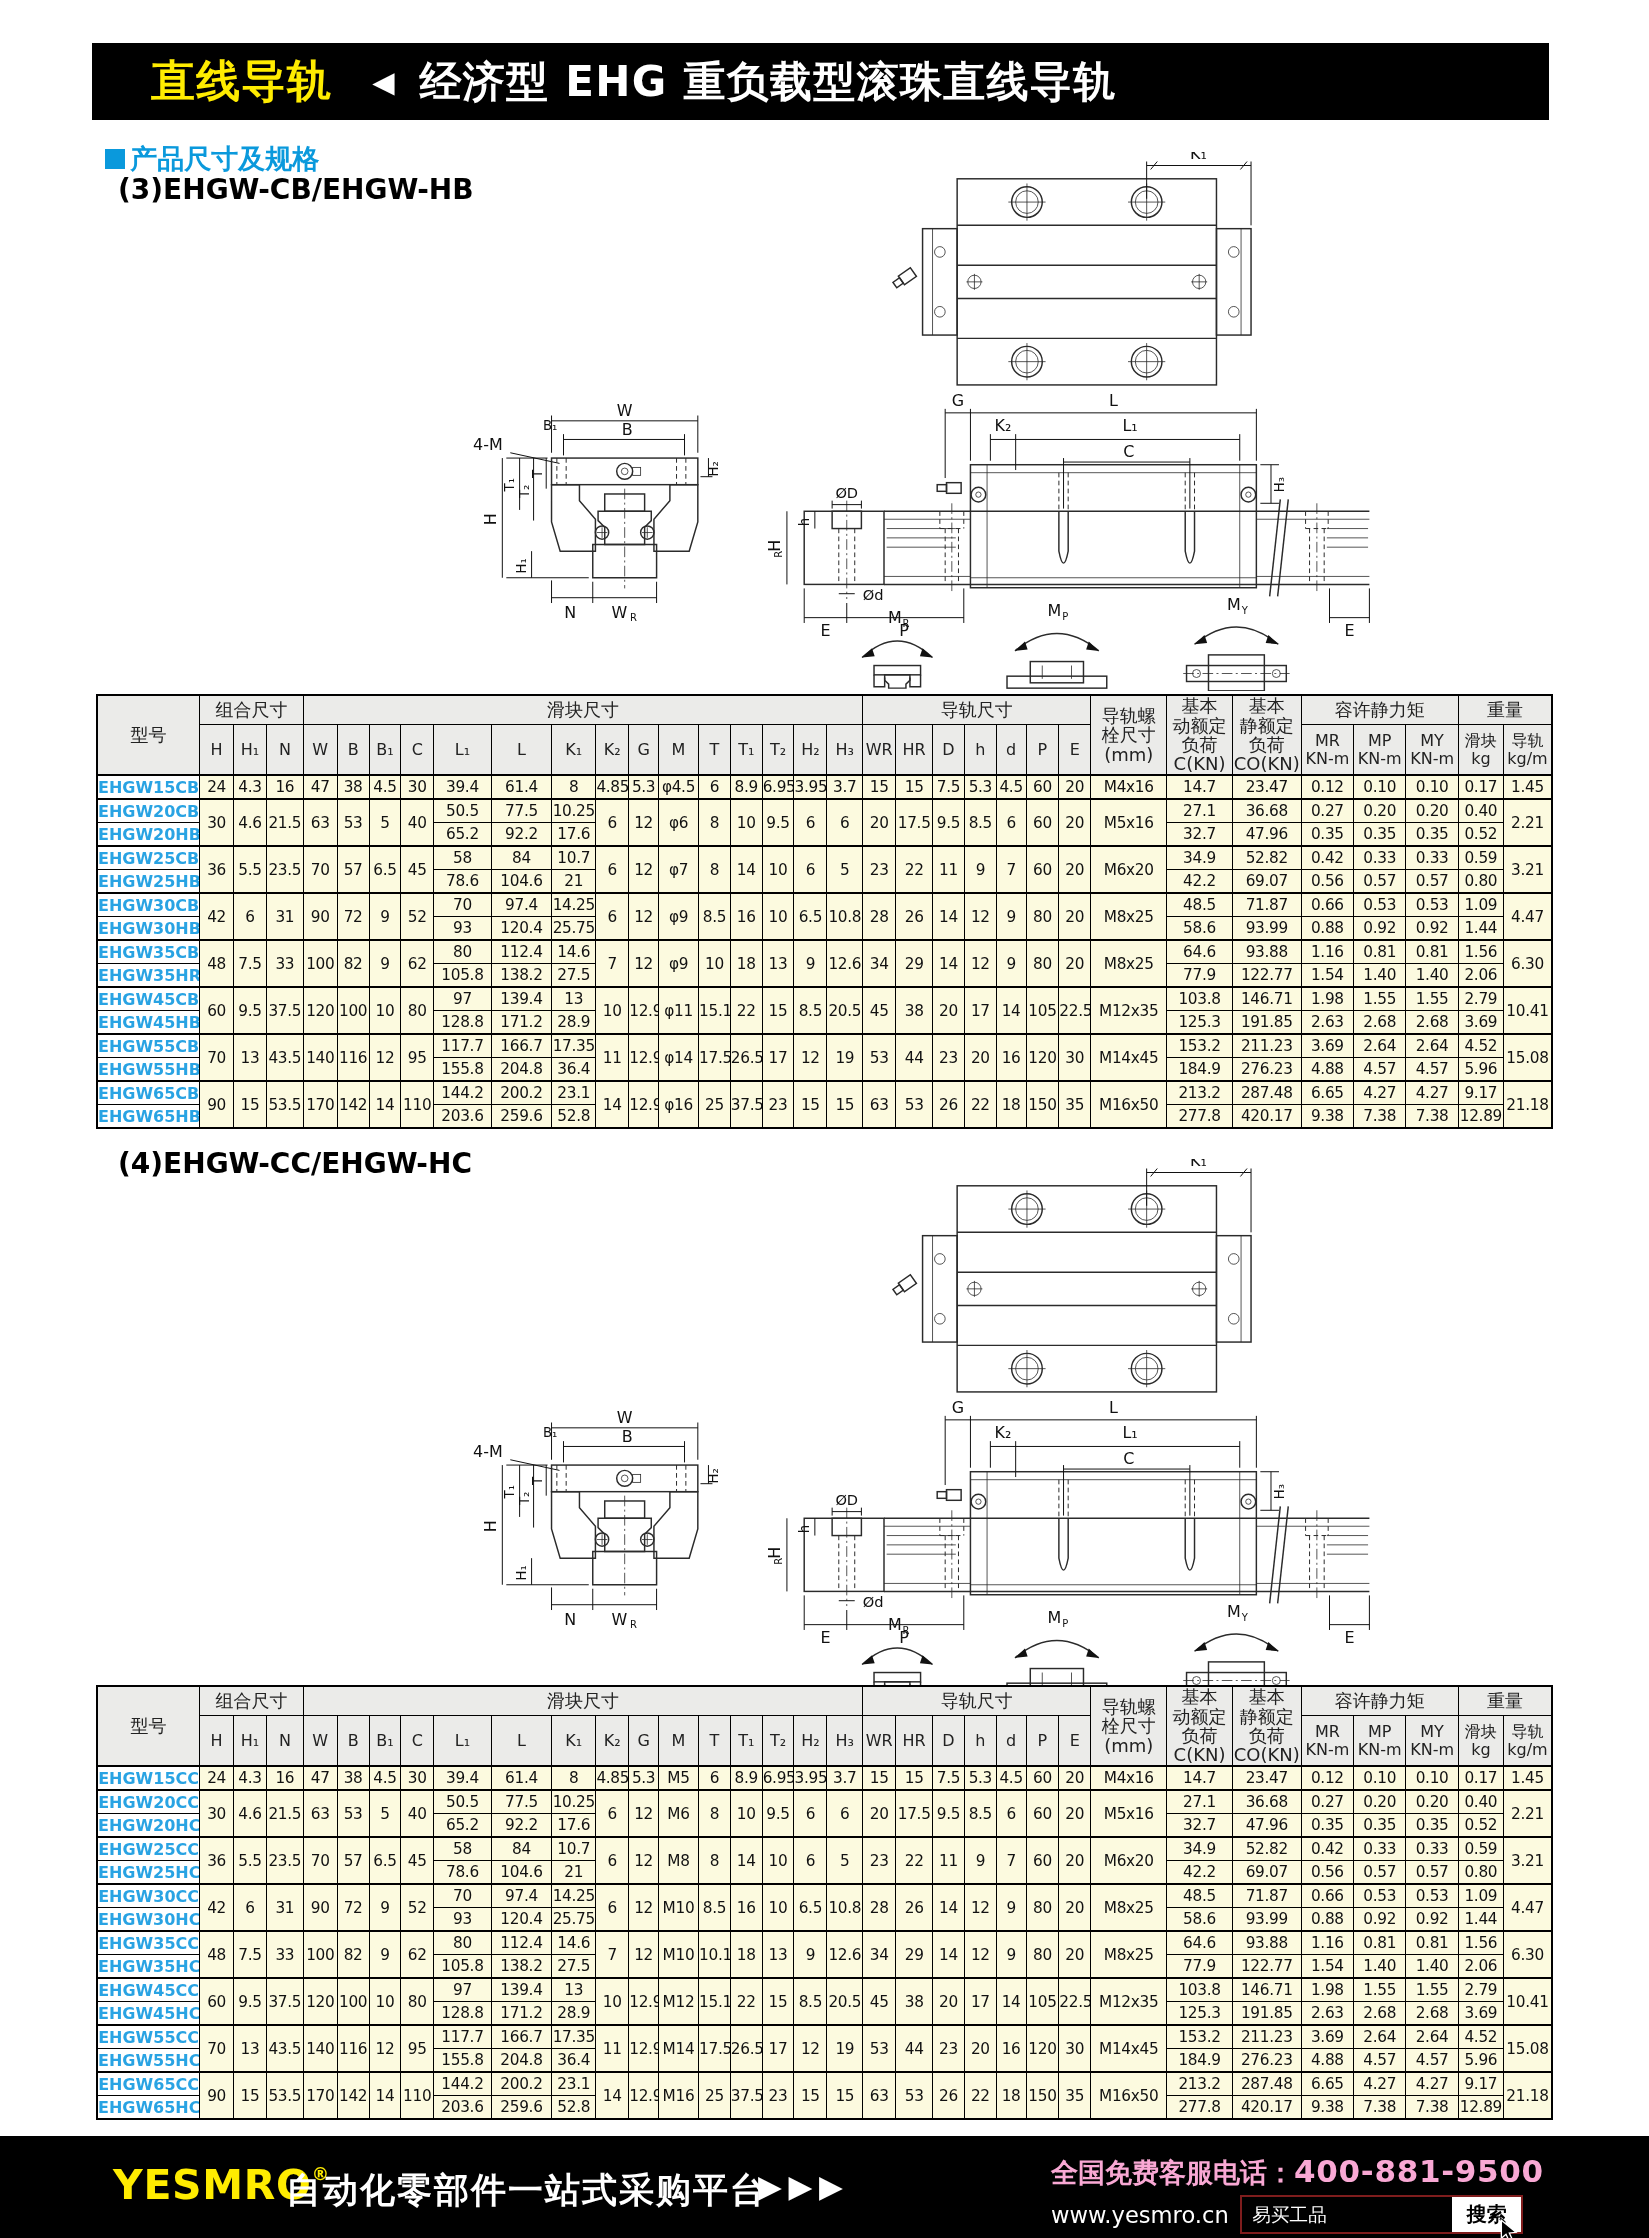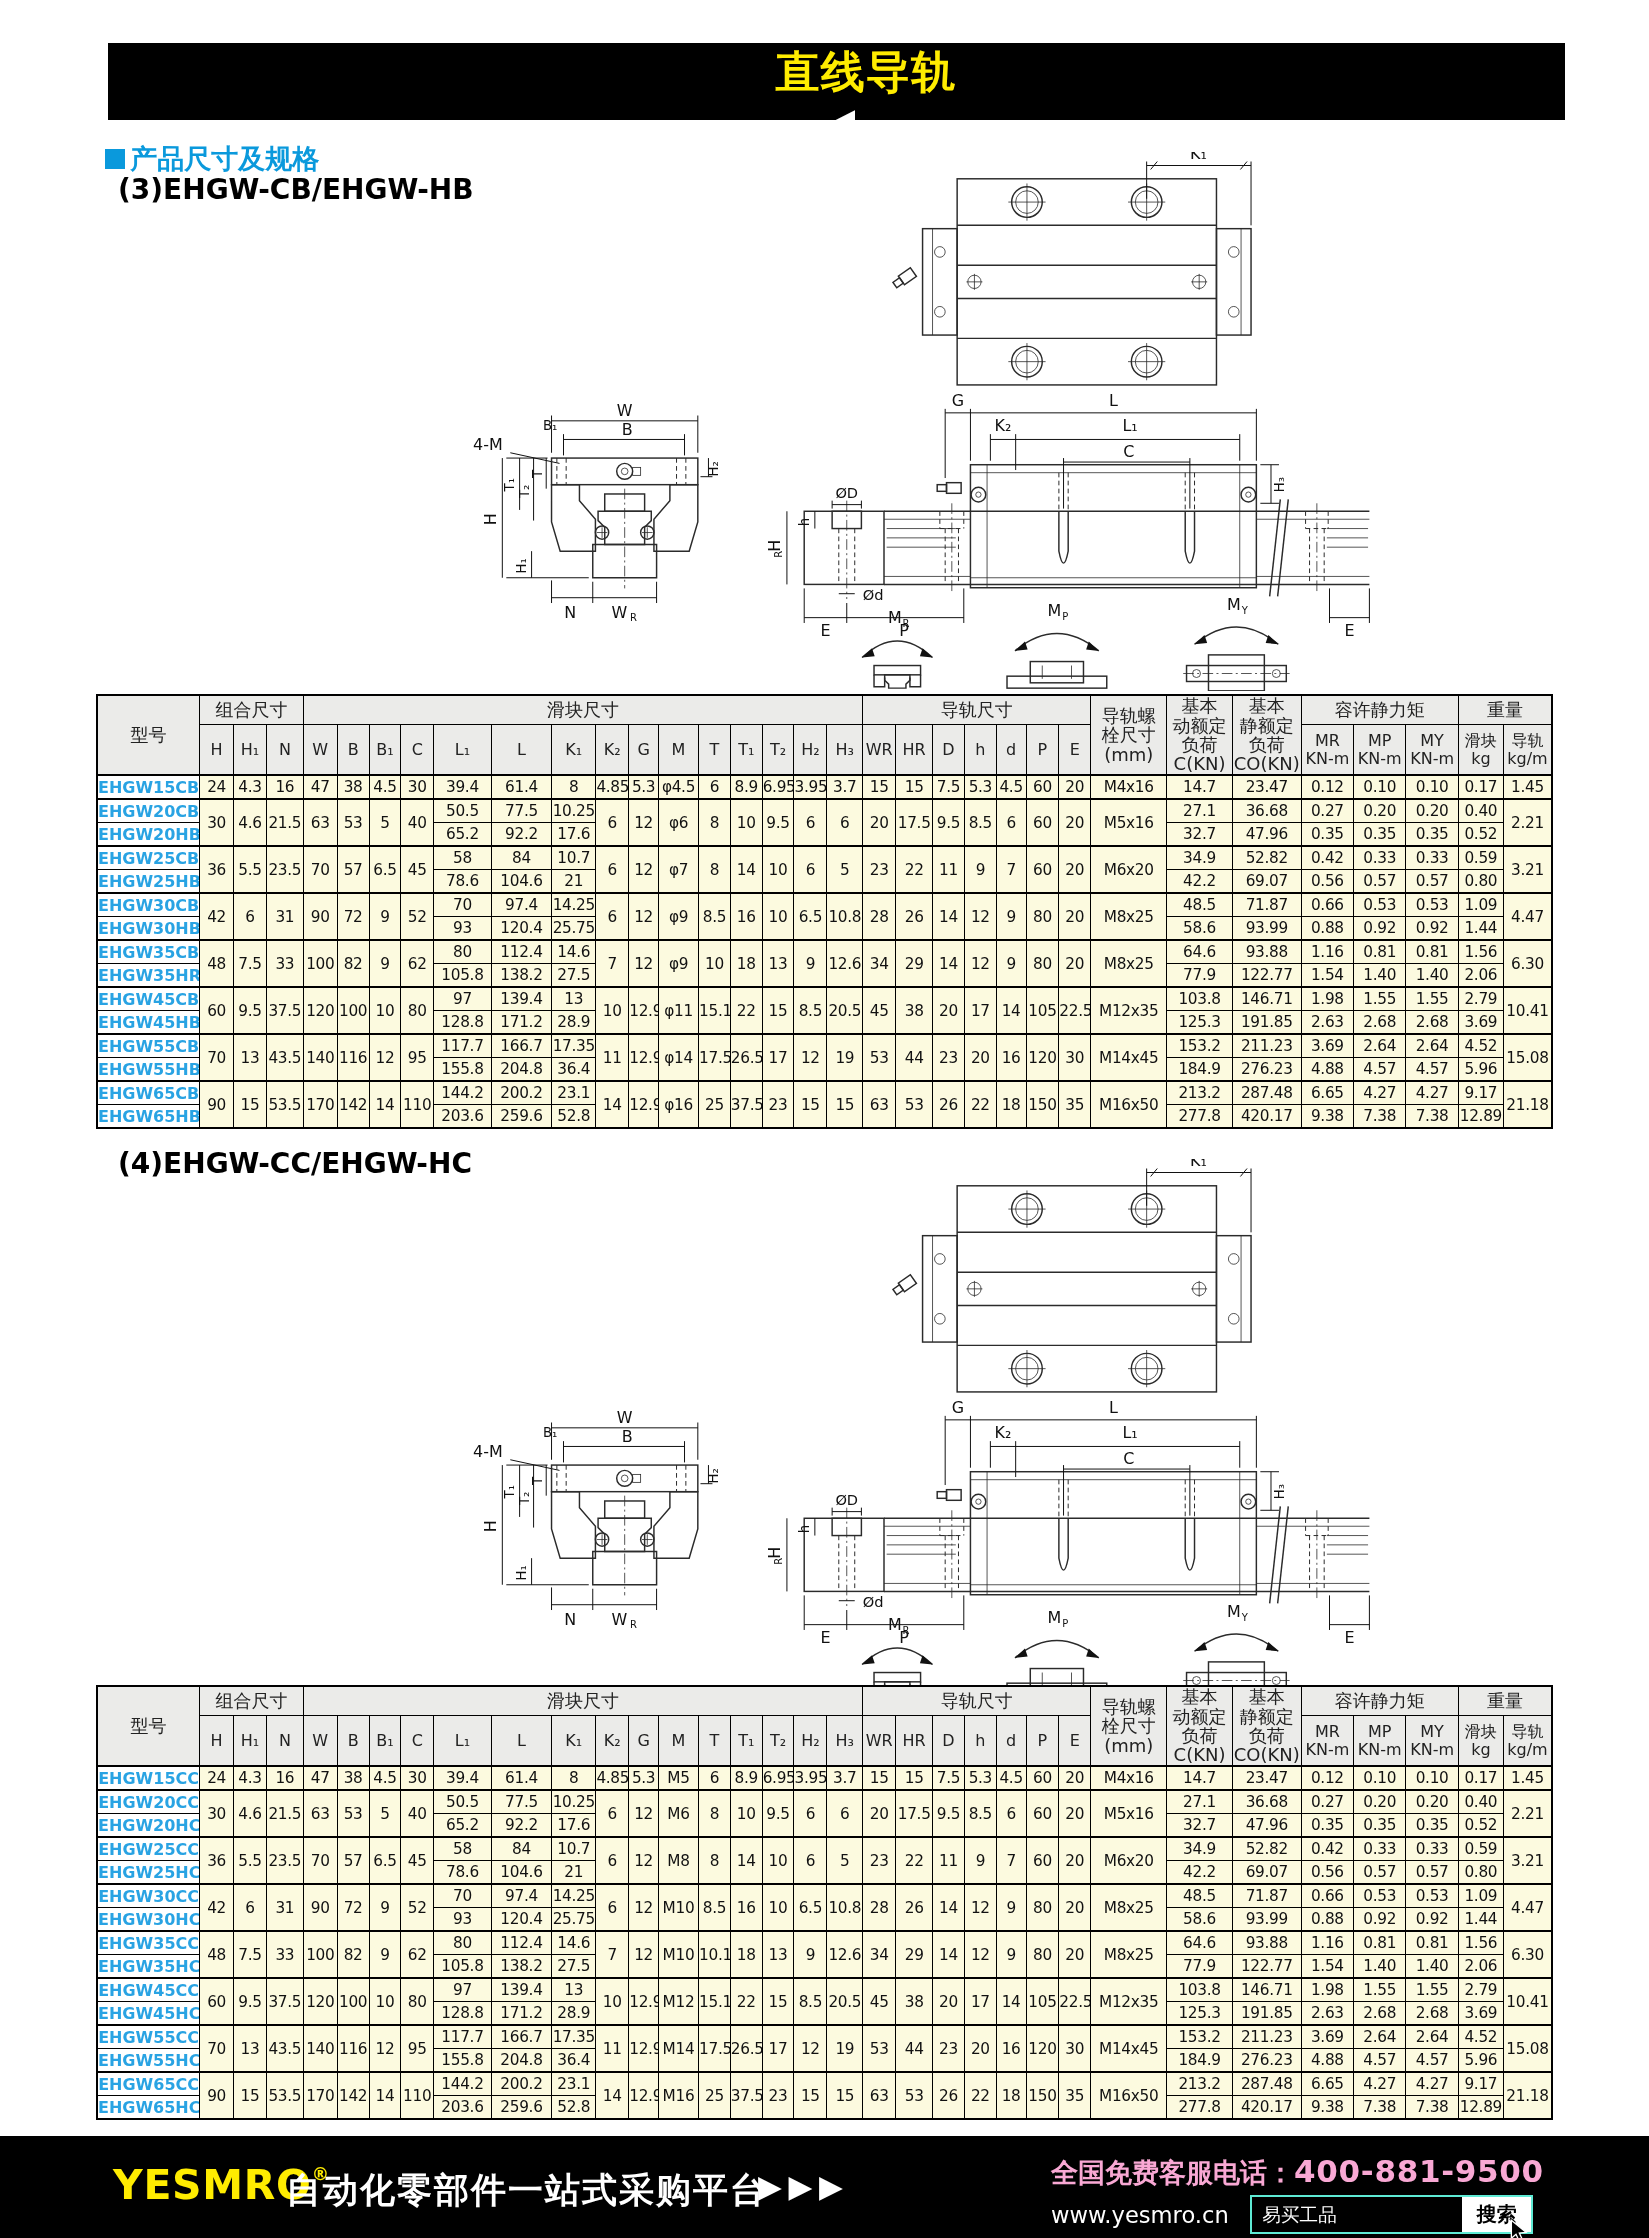--- a/index.html
+++ b/index.html
@@ -1,20 +1,20 @@
 <!DOCTYPE html>
 <html style="font-size:10.6px"><head>
 <meta charset="utf-8">
 <style>
   html,body{margin:0;padding:0;background:#fff;}
   #page{position:relative;width:1649px;height:2239px;background:#fff;overflow:hidden;
         font-family:"DejaVu Sans","Liberation Sans",sans-serif;color:#111;}
   
-  .banner{position:absolute;left:108px;top:43px;width:1457px;height:77px;background:#000;
-          display:flex;align-items:center;flex-direction:column;}
+  .banner{position:absolute;left:92px;top:43px;width:1457px;height:77px;background:#000;
+          display:flex;align-items:center;}
   .banner .badge{color:#ffec00;font-size:44px;font-weight:bold;margin-left:59px;letter-spacing:1.3px;}
   .banner .tri{color:#fff;font-size:29px;margin:0 25px 0 40px;}
   .banner .btitle{color:#fff;font-size:42px;font-weight:bold;letter-spacing:1.3px;}
   
   .blue-head{position:absolute;left:105px;top:141px;display:flex;align-items:center;}
   .blue-head .sq{width:20px;height:20px;background:#0a99dc;margin-right:5.3px;}
   .blue-head .txt{color:#0a99dc;font-size:27px;font-weight:bold;}
   .sub-head{position:absolute;left:118px;font-size:28px;font-weight:bold;color:#000;}
   #subhead-1{top:173px;}
   #subhead-2{top:1147px;}
@@ -47,21 +47,21 @@
   svg .fillb{fill:#111;stroke:none;}
   
   .footer{position:absolute;left:0;top:2136px;width:1649px;height:102px;background:#000;}
   .footer .logo{position:absolute;left:113px;top:25px;color:#ffec00;font-size:41px;font-weight:bold;letter-spacing:0.7px;}
   .footer .logo .reg{font-size:17.3px;vertical-align:18.6px;}
   .footer .slogan{position:absolute;left:286px;top:31px;color:#fff;font-size:35px;font-weight:bold;letter-spacing:2px;}
   .footer .arrows{position:absolute;left:758px;top:32px;color:#fff;font-size:31px;letter-spacing:6.7px;}
   .footer .hotline{position:absolute;left:1051px;top:17.3px;color:#f9a8d4;font-size:27px;font-weight:bold;}
   .footer .hotline .num{font-size:31px;letter-spacing:0.7px;}
   .footer .webline{position:absolute;left:1051px;top:59px;color:#fff;font-size:22.6px;display:flex;align-items:center;}
-  .searchbox{display:inline-flex;margin-left:21px;border:2px solid #5eead4;height:35px;position:relative;}
+  .searchbox{display:inline-flex;margin-left:11px;border:2px solid #7f1d1d;height:35px;position:relative;}
   .searchbox .field{background:#000;color:#fff;font-size:18.6px;line-height:35px;width:200px;padding-left:10.6px;text-align:left;}
   .searchbox .btn{background:#fff;color:#000;font-size:20px;font-weight:bold;line-height:35px;width:69px;text-align:center;}
   .cursor{position:absolute;right:1.3px;bottom:-9.3px;}
 </style>
 </head>
 <body>
 
 <div id="page">
 
   <div class="banner">

